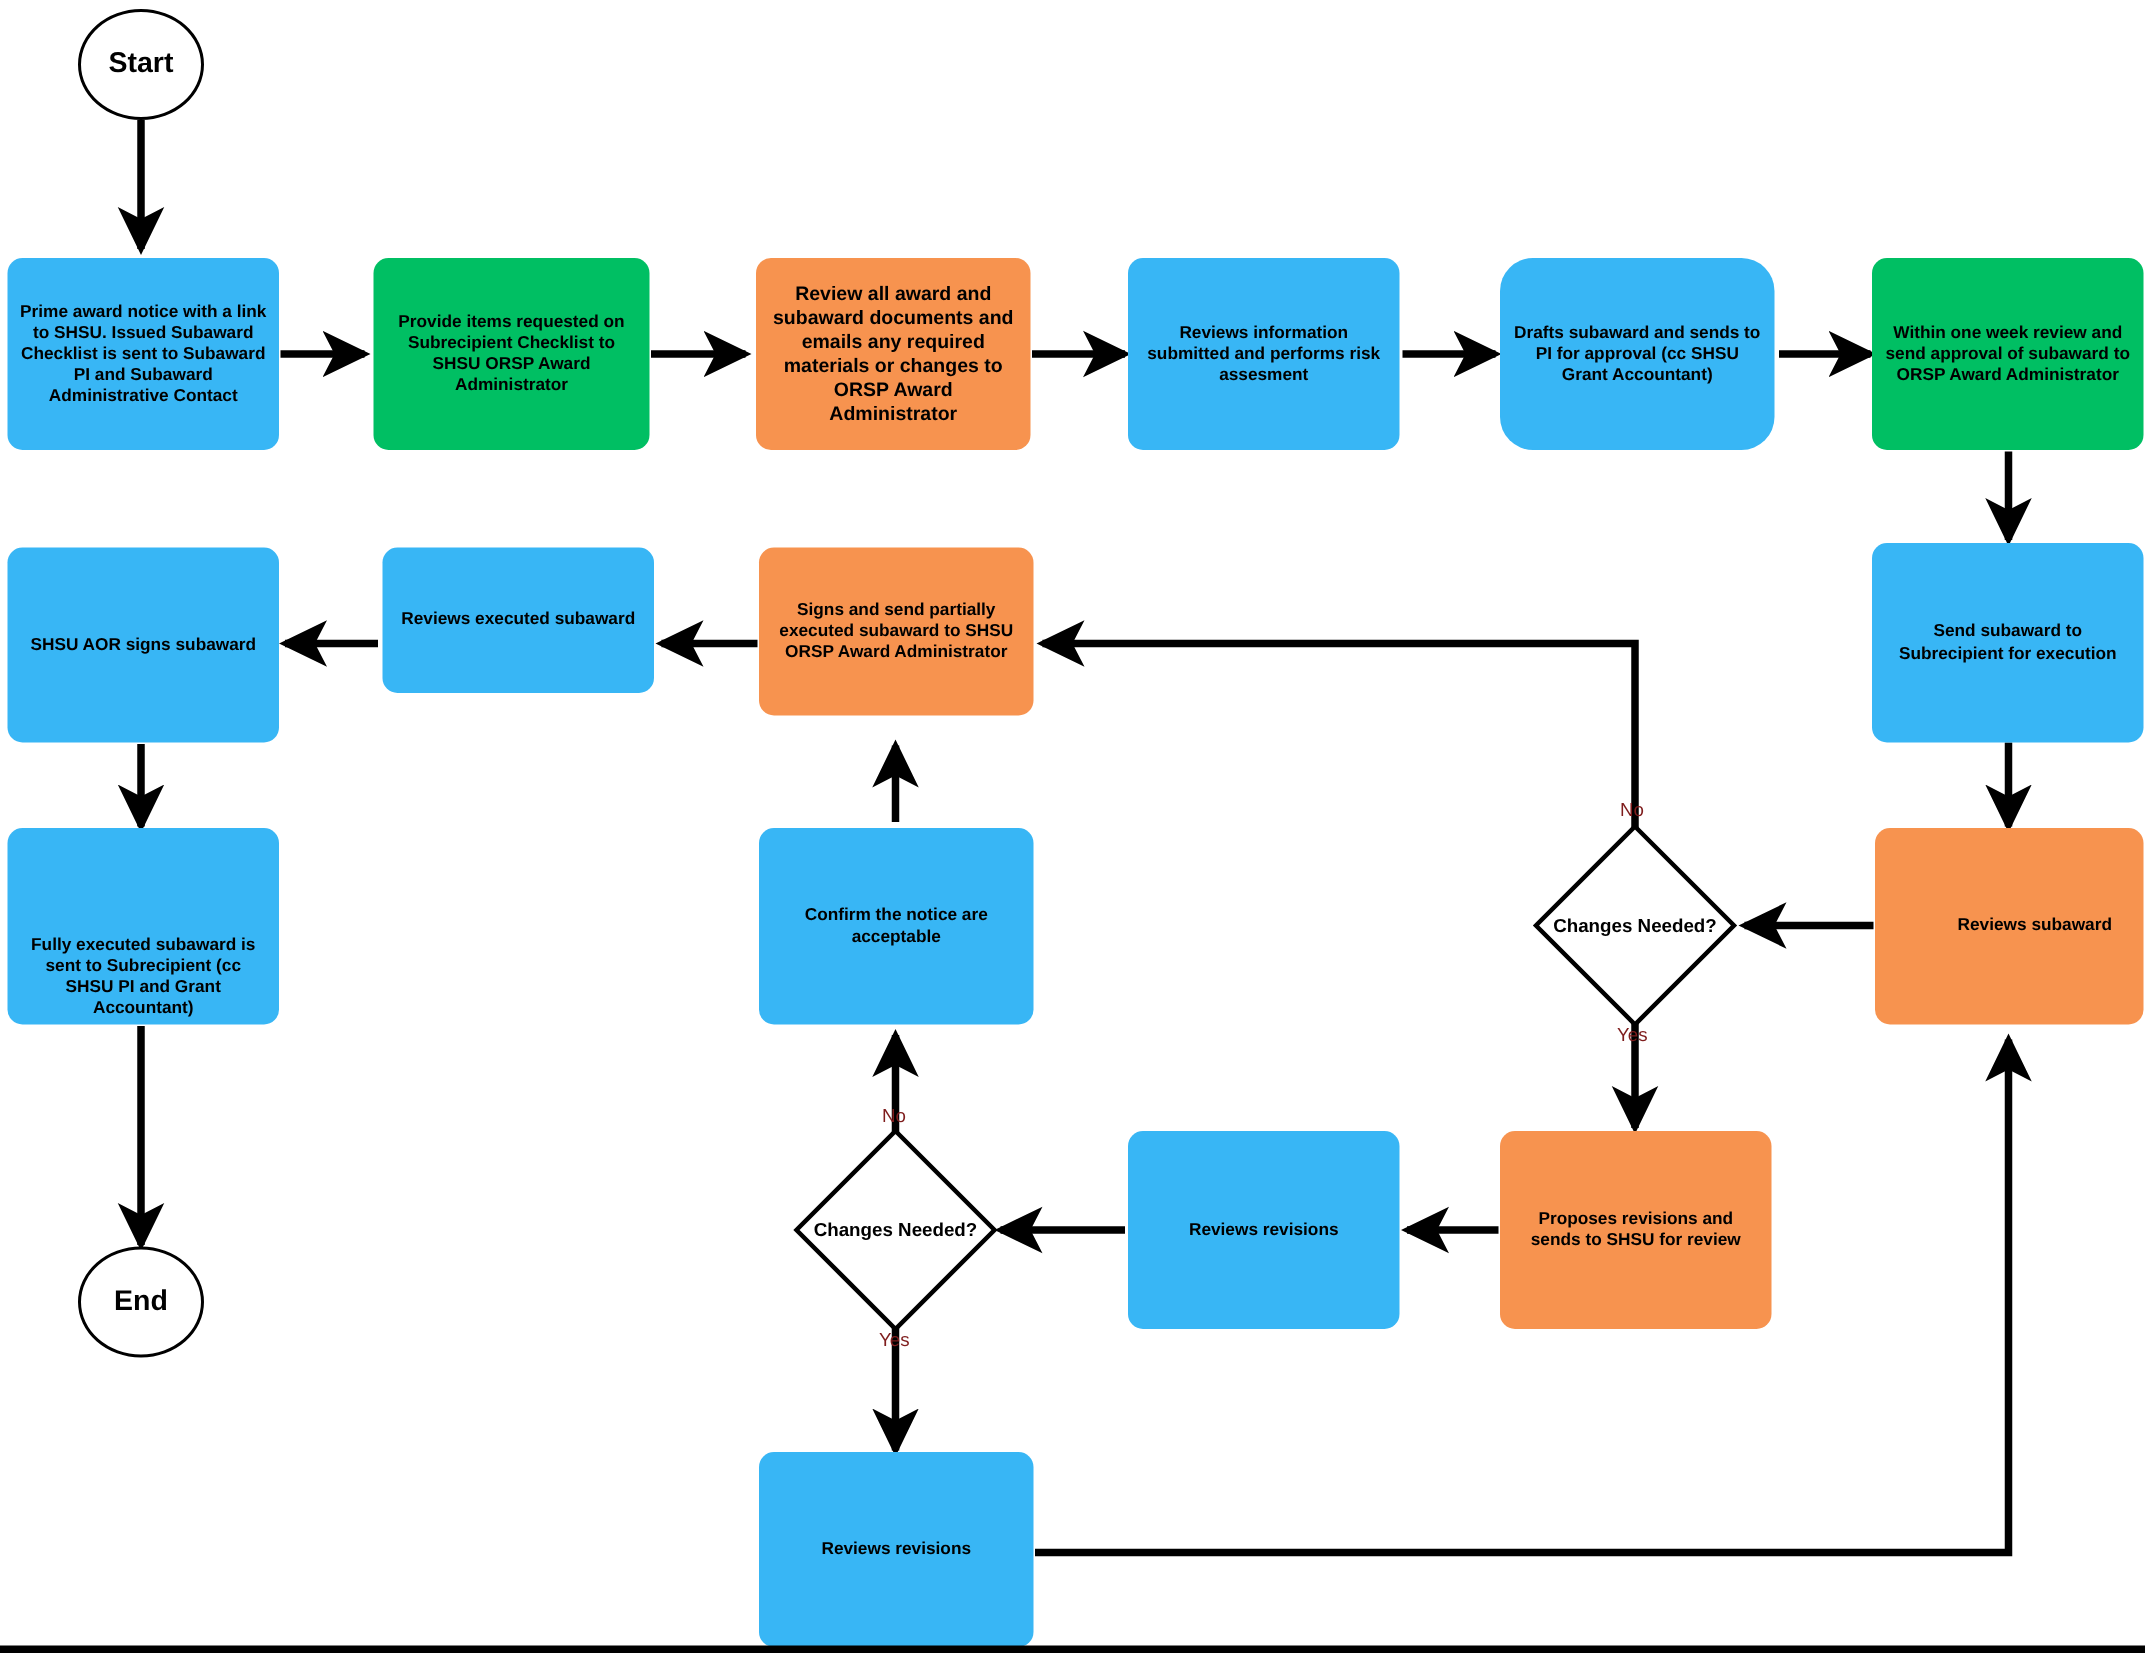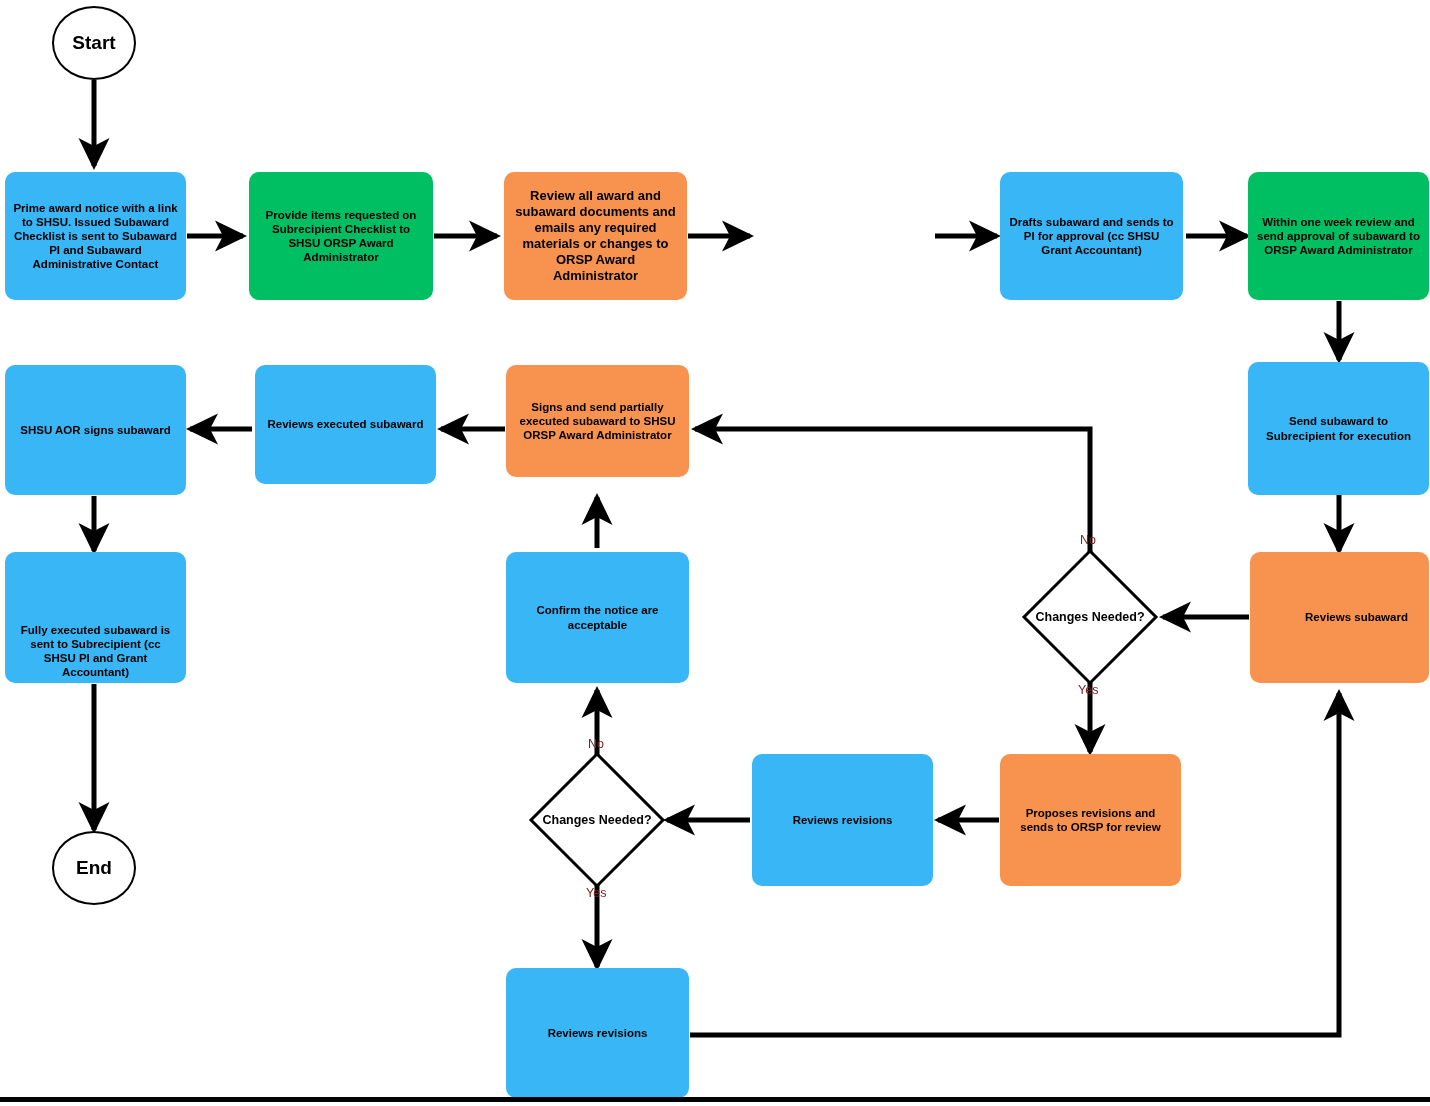--- a/index.html
+++ b/index.html
@@ -102,34 +102,37 @@
   </div>
 
   <div class="node green" style="left:249px;top:172px;width:184px;height:128px;font-size:11.5px;">
     <span>Provide items requested on Subrecipient Checklist to SHSU ORSP Award Administrator</span>
   </div>
 
   <div class="node orange" style="left:504px;top:172px;width:183px;height:128px;font-size:13px;">
     <span>Review all award and subaward documents and emails any required materials or changes to ORSP Award Administrator</span>
   </div>
 
+  <div class="node blue" style="left:752px;top:172px;width:181px;height:128px;font-size:11.5px;">
+    <span>Reviews information submitted and performs risk assesment</span>
+  </div>
 
-  <div class="node blue" style="left:1000px;top:172px;width:183px;height:128px;font-size:11.5px;">
+  <div class="node blue" style="left:1000px;top:172px;width:183px;height:128px;font-size:11.5px;border-radius:22px;">
     <span>Drafts subaward and sends to PI for approval (cc SHSU Grant Accountant)</span>
   </div>
 
   <div class="node green" style="left:1248px;top:172px;width:181px;height:128px;font-size:11.5px;">
     <span>Within one week review and send approval of subaward to ORSP Award Administrator</span>
   </div>
 
   <div class="node blue" style="left:5px;top:365px;width:181px;height:130px;font-size:11.5px;justify-content:center;">
     <span>SHSU AOR signs subaward</span>
   </div>
 
-  <div class="node blue" style="left:255px;top:365px;width:181px;height:119px;font-size:11.5px;">
+  <div class="node blue" style="left:255px;top:365px;width:181px;height:97px;font-size:11.5px;">
     <span>Reviews executed subaward</span>
   </div>
 
   <div class="node orange" style="left:506px;top:365px;width:183px;height:112px;font-size:11.5px;">
     <span>Signs and send partially executed subaward to SHSU ORSP Award Administrator</span>
   </div>
 
   <div class="node blue" style="left:1248px;top:362px;width:181px;height:133px;font-size:11.5px;">
     <span>Send subaward to Subrecipient for execution</span>
   </div>
@@ -149,21 +152,21 @@
   <div class="diamond" style="left:1021px;top:548px;width:138px;height:138px;">
     <svg width="138" height="138" viewBox="0 0 138 138">
       <polygon points="69,3 135,69 69,135 3,69" fill="#fff" stroke="#000" stroke-width="3"></polygon>
     </svg>
     <div class="dlabel">Changes Needed?</div>
   </div>
   <div class="edgelabel" style="left:1080px;top:533px;">No</div>
   <div class="edgelabel" style="left:1078px;top:683px;">Yes</div>
 
   <div class="node orange" style="left:1000px;top:754px;width:181px;height:132px;font-size:11.5px;">
-    <span>Proposes revisions and sends to ORSP for review</span>
+    <span>Proposes revisions and sends to SHSU for review</span>
   </div>
 
   <div class="node blue" style="left:752px;top:754px;width:181px;height:132px;font-size:11.5px;">
     <span>Reviews revisions</span>
   </div>
 
   <div class="diamond" style="left:528px;top:751px;width:138px;height:138px;">
     <svg width="138" height="138" viewBox="0 0 138 138">
       <polygon points="69,3 135,69 69,135 3,69" fill="#fff" stroke="#000" stroke-width="3"></polygon>
     </svg>

